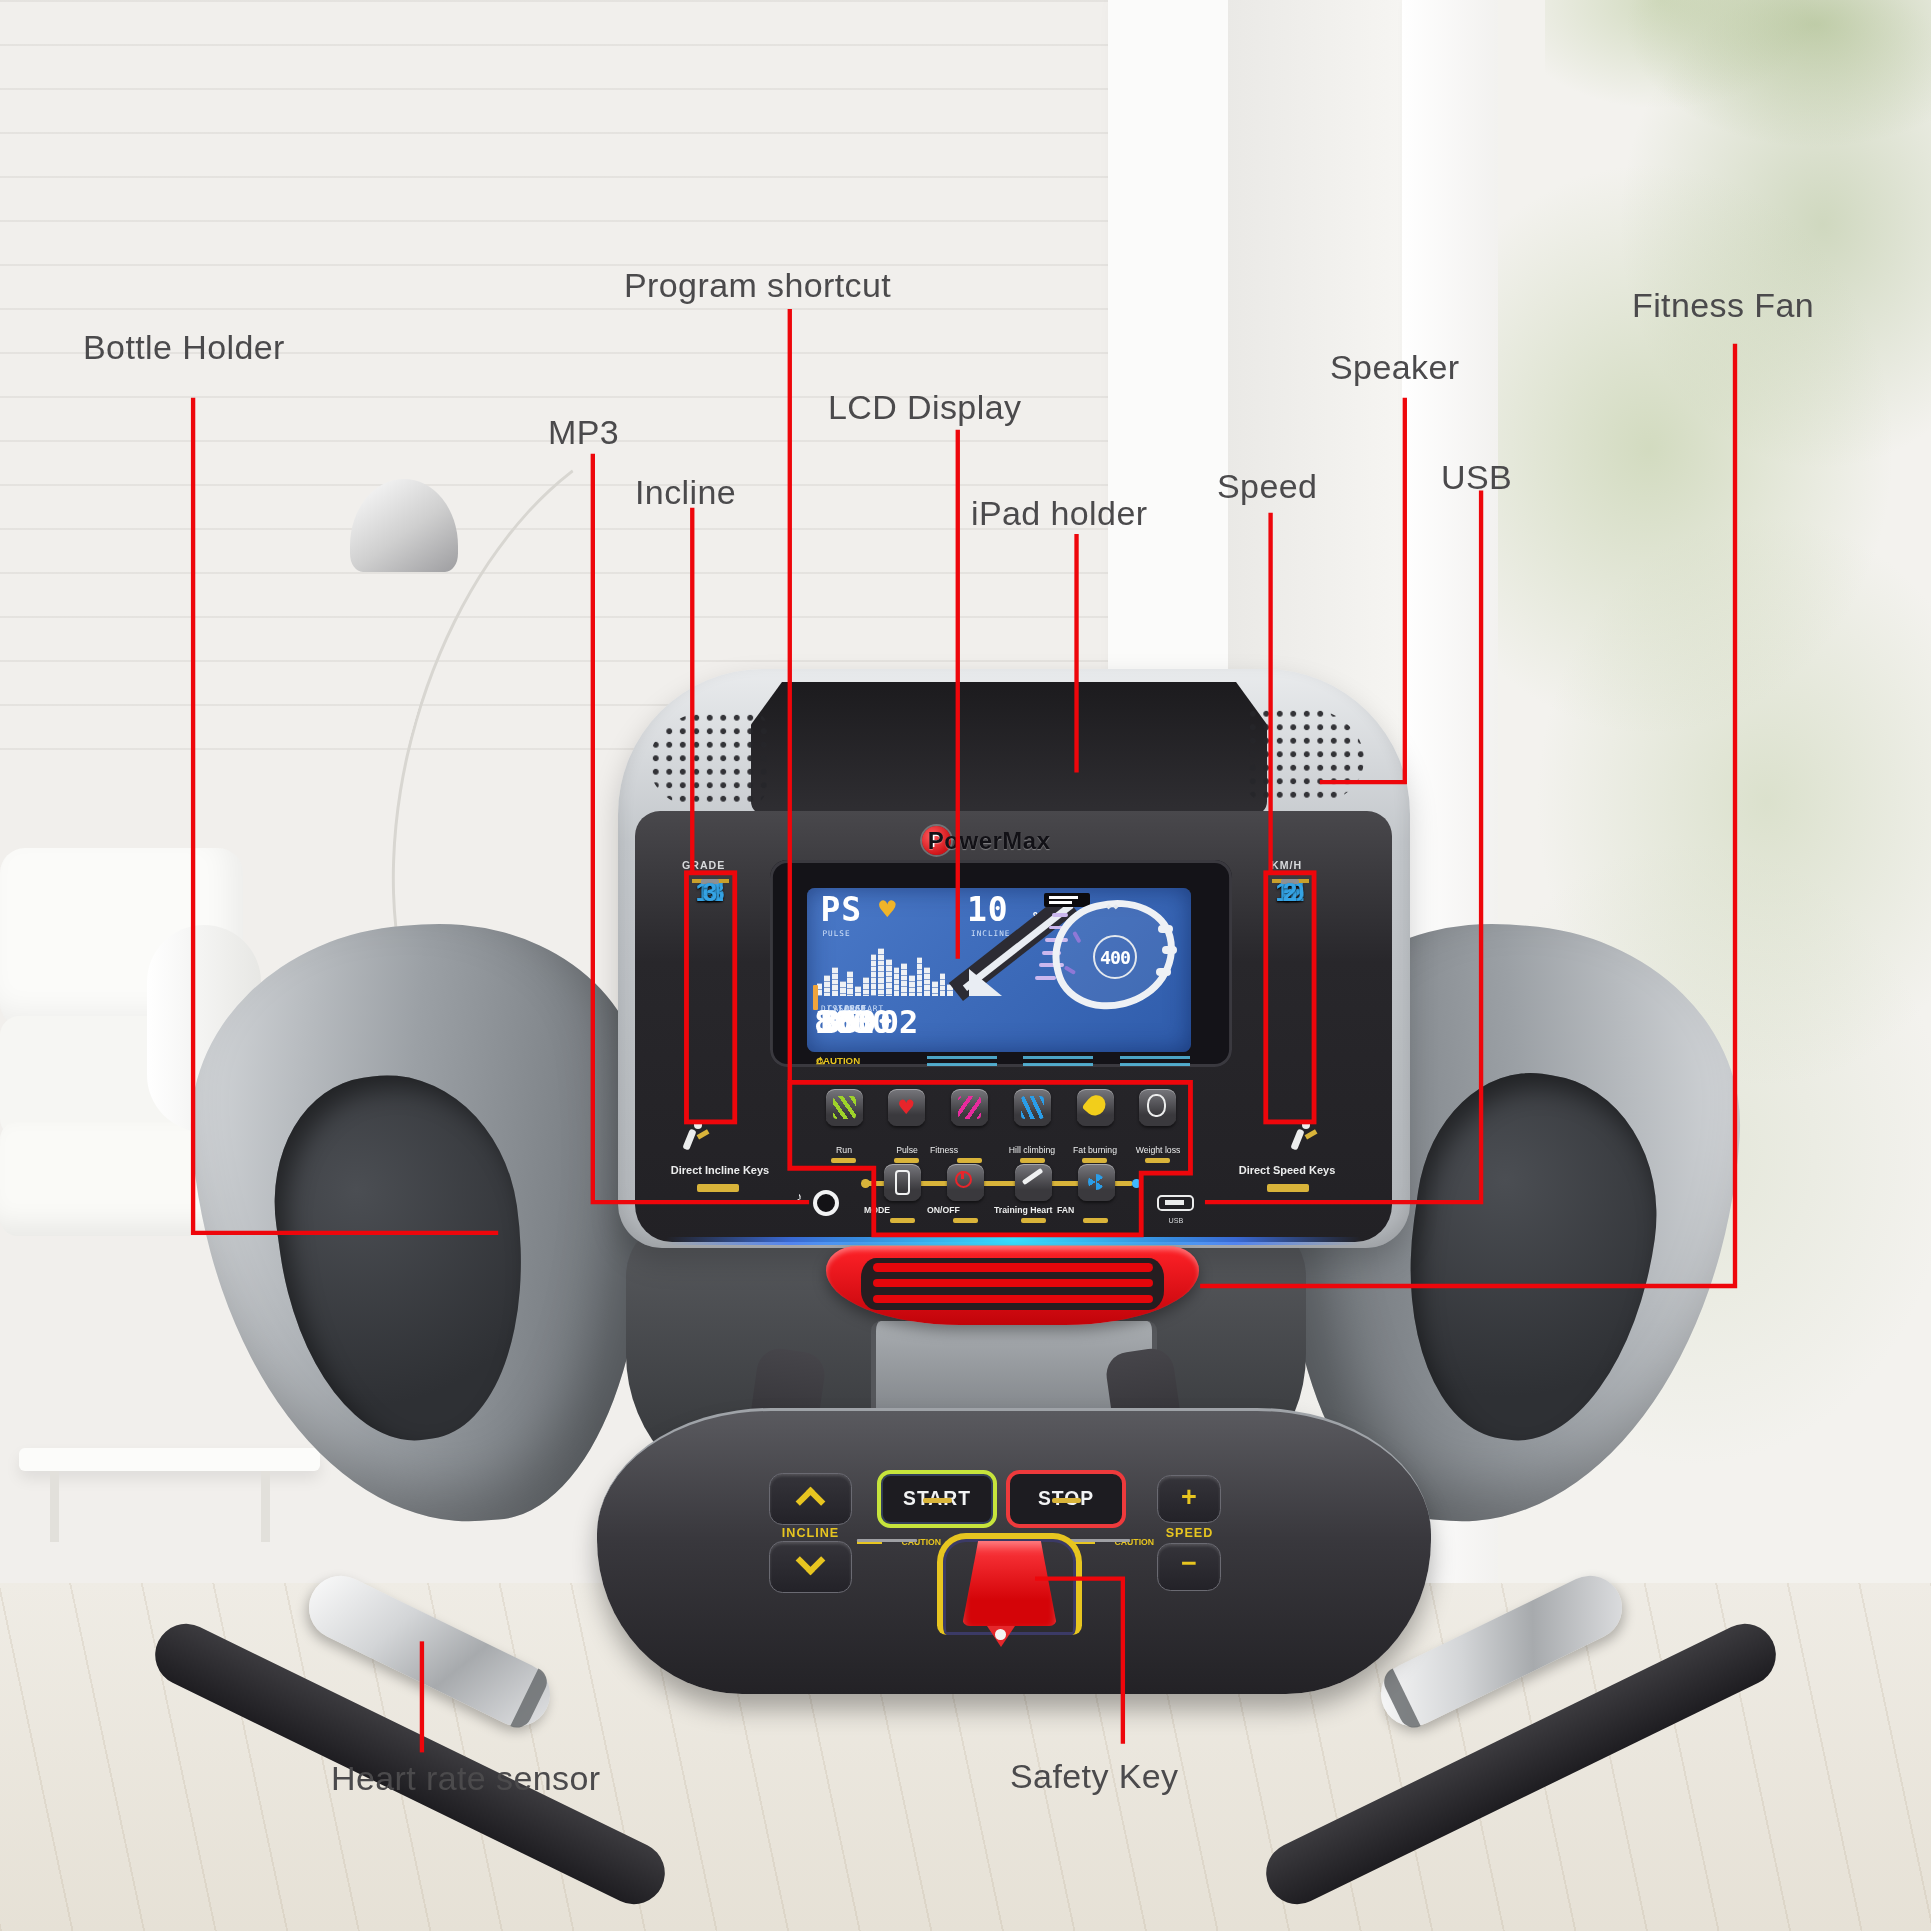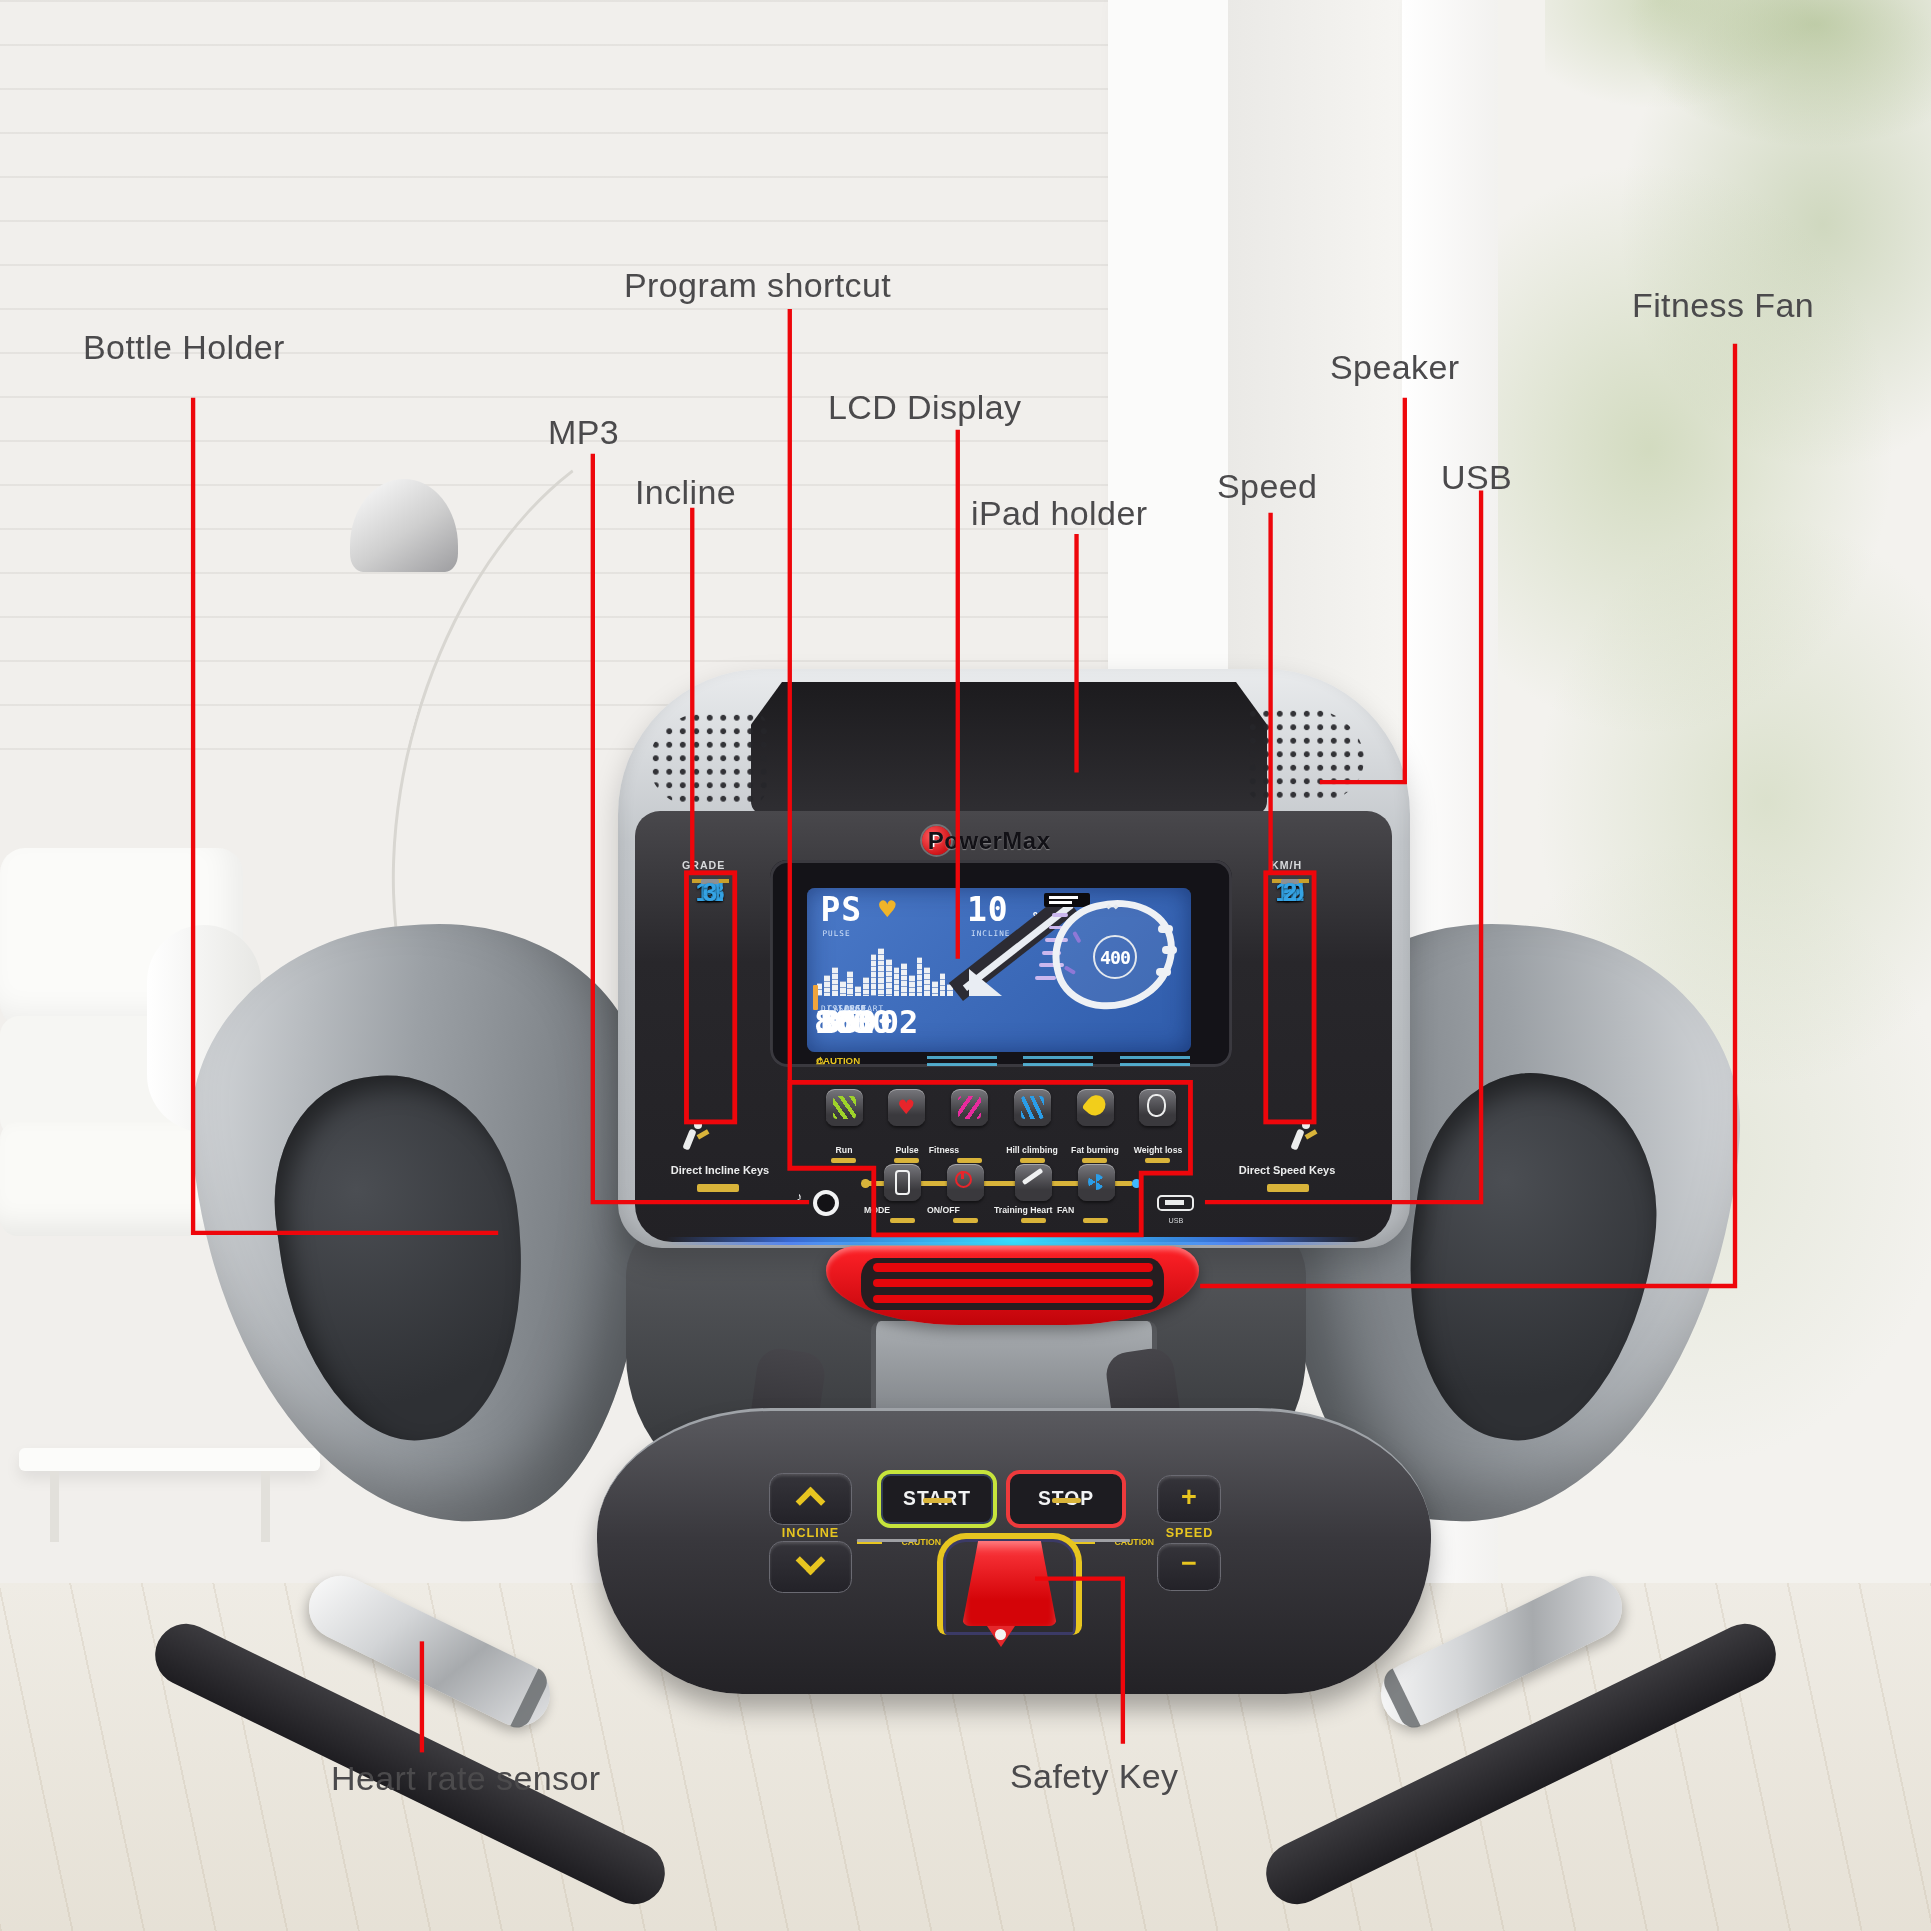--- a/index.html
+++ b/index.html
@@ -183,21 +183,21 @@
   .dirlabel{font-size:11px;font-weight:bold;color:#eceded;width:126px;text-align:center;}
   #dir-left{left:657px;top:1164px;} #dir-right{left:1224px;top:1164px;}
   .cn{background:#d9b43a;border-radius:1.9px;}
   #cn-dirleft{left:697px;top:1184px;width:42px;height:7.7px;}
   #cn-dirright{left:1267px;top:1184px;width:42px;height:7.7px;}
 
   
   .pkey{width:37px;height:37px;top:1089px;border-radius:8.7px;cursor:pointer;
     background:linear-gradient(180deg,#77777c,#3a393d 70%);
     box-shadow:inset 0 1px 0 rgba(255,255,255,.35),0 1.9px 2.9px rgba(0,0,0,.5);}
-  .plabel{top:1145px;width:68px;text-align:center;font-size:8.7px;color:#eceded;font-weight:bold;}
+  .plabel{top:1145px;width:68px;text-align:center;font-size:8.7px;color:#eceded;font-weight:normal;}
   .pcn{top:1158px;width:25px;height:4.8px;}
   .picon{left:6.8px;top:6.8px;width:23px;height:23px;border-radius:3.9px;}
   .run-icon{background:repeating-linear-gradient(55deg,#9ed32a 0 3.9px,transparent 3.9px 8.7px);}
   .pulse-icon{font-size:20px;color:#e8252b;text-align:center;line-height:23px;font-family:"DejaVu Sans",sans-serif;}
   .fitness-icon{background:repeating-linear-gradient(-55deg,#e82a9d 0 3.9px,transparent 3.9px 9.7px);}
   .hill-climbing-icon{background:repeating-linear-gradient(65deg,#2a9de8 0 3.9px,transparent 3.9px 8.7px);}
   .fat-burning-icon{left:8.7px;top:5.8px;width:19.3px;height:21px;background:#f2ce1b;
     border-radius:50% 50% 50% 3.9px;transform:rotate(40deg);}
   .weight-loss-icon{left:7.7px;top:4.8px;width:19.3px;height:23px;border:2.9px solid #eceded;border-radius:45%;}
 

